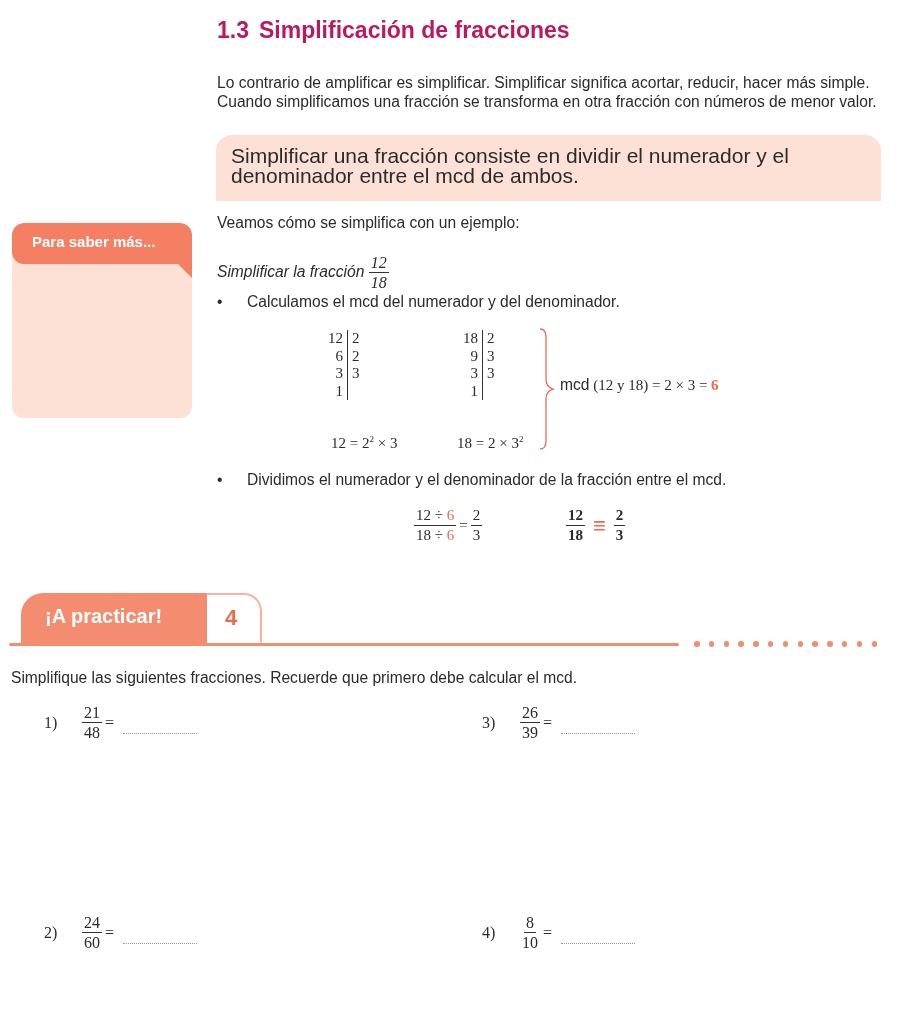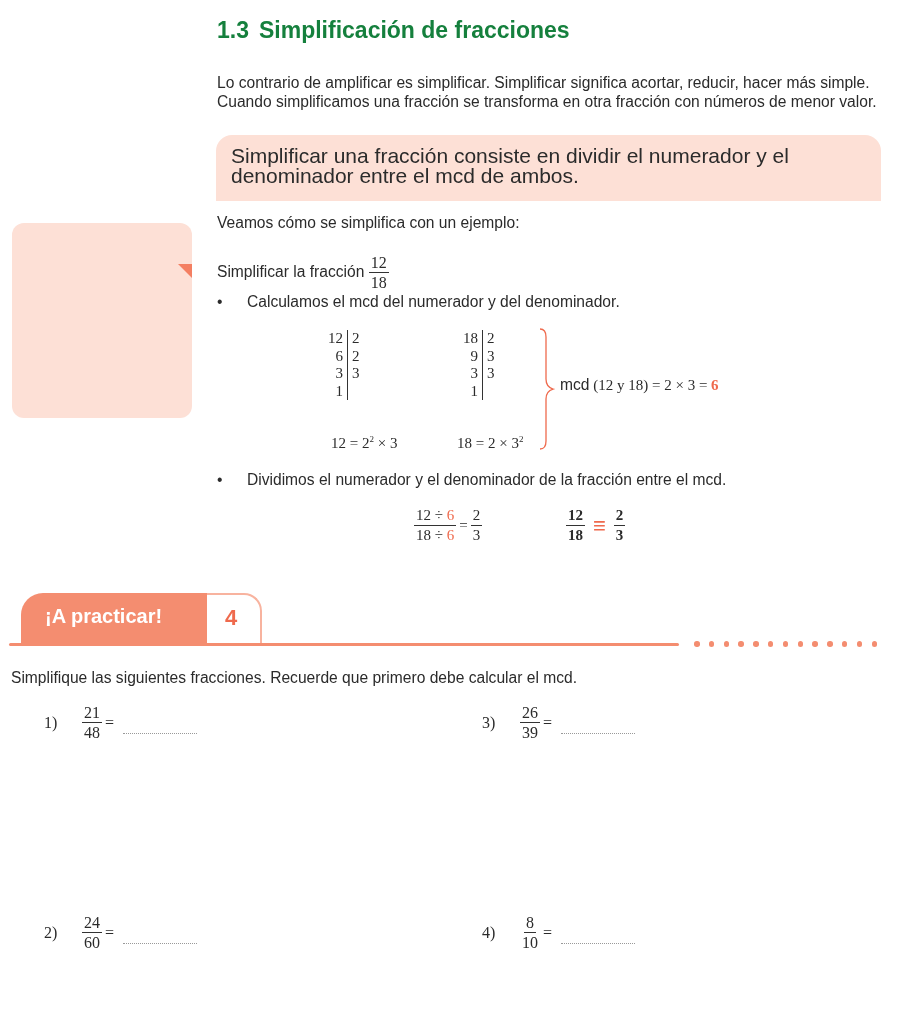--- a/index.html
+++ b/index.html
@@ -3,21 +3,21 @@
 <meta charset="utf-8">
 <style>
   html, body { margin: 0; padding: 0; }
   body {
     width: 909px; height: 1024px; position: relative; background: #ffffff;
     font-family: "Liberation Sans", "DejaVu Sans", sans-serif; color: #2b2b2b; overflow: hidden;
   }
   .abs { position: absolute; }
 
   
-  .title { left: 217px; top: 17px; font-size: 23px; font-weight: 600; color: #15803d; }
+  .title { left: 217px; top: 17px; font-size: 23px; font-weight: 600; color: #be185d; }
   .title .num { margin-right: 10px; }
   .intro { left: 217px; top: 73px; width: 670px; font-size: 15.6px; line-height: 19px; }
 
   
   .def-box {
     left: 216px; top: 135px; width: 665px; height: 66px;
     background: #fde0d6; border-radius: 16px 16px 0 0;
   }
   .def-box p { margin: 0; position: absolute; left: 15px; top: 11px; width: 640px; font-size: 21px; line-height: 20px; }
 
@@ -32,21 +32,21 @@
   }
   .note-head span { position: absolute; left: 20px; top: 10px; font-size: 15px; font-weight: 700; color: #fff; }
   .note-fold {
     position: absolute; right: 0; top: 41px; width: 0; height: 0;
     border-top: 14px solid #f47f62; border-left: 14px solid transparent;
   }
   .note-text { position: absolute; left: 10px; top: 61px; width: 165px; font-size: 13.2px; line-height: 14.7px; color: #333; }
 
   .line { font-size: 15.6px; }
   .example-intro { left: 217px; top: 214px; }
-  .simp-label { left: 217px; top: 254px; }
+  .simp-label { left: 217px; top: 254px; font-style: italic; }
   .frac { display: inline-flex; flex-direction: column; align-items: center; vertical-align: middle; font-family: "Liberation Serif", "DejaVu Serif", serif; font-size: 16px; line-height: 17px; }
   .frac .n { border-bottom: 1px solid #333; padding: 0 2px 1px; }
   .frac .d { padding: 1px 2px 0; }
   .bullet { left: 217px; font-size: 15.6px; }
   .bullet .dot { display: inline-block; width: 30px; }
   .b1 { top: 293px; }
   .b2 { top: 471px; }
 
   
   .ftable { font-family: "Liberation Serif", "DejaVu Serif", serif; font-size: 15px; line-height: 17.5px; }
@@ -105,20 +105,23 @@
 <div class="abs title">
   <span class="num">1.3</span><span>Simplificación de fracciones</span>
 </div>
 <div class="abs intro">Lo contrario de amplificar es simplificar. Simplificar significa acortar, reducir, hacer más simple. Cuando simplificamos una fracción se transforma en otra fracción con números de menor valor.</div>
 
 <div class="abs def-box">
   <p>Simplificar una fracción consiste en dividir el numerador y el denominador entre el mcd de ambos.</p>
 </div>
 
 <div class="abs note">
+  <div class="note-head">
+    <span>Para saber más...</span>
+  </div>
   <div class="note-fold"></div>
 </div>
 
 <div class="abs line example-intro">Veamos cómo se simplifica con un ejemplo:</div>
 <div class="abs line simp-label">
   <span>Simplificar la fracción</span>
   <span class="frac">
     <span class="n">12</span>
     <span class="d">18</span>
   </span>

